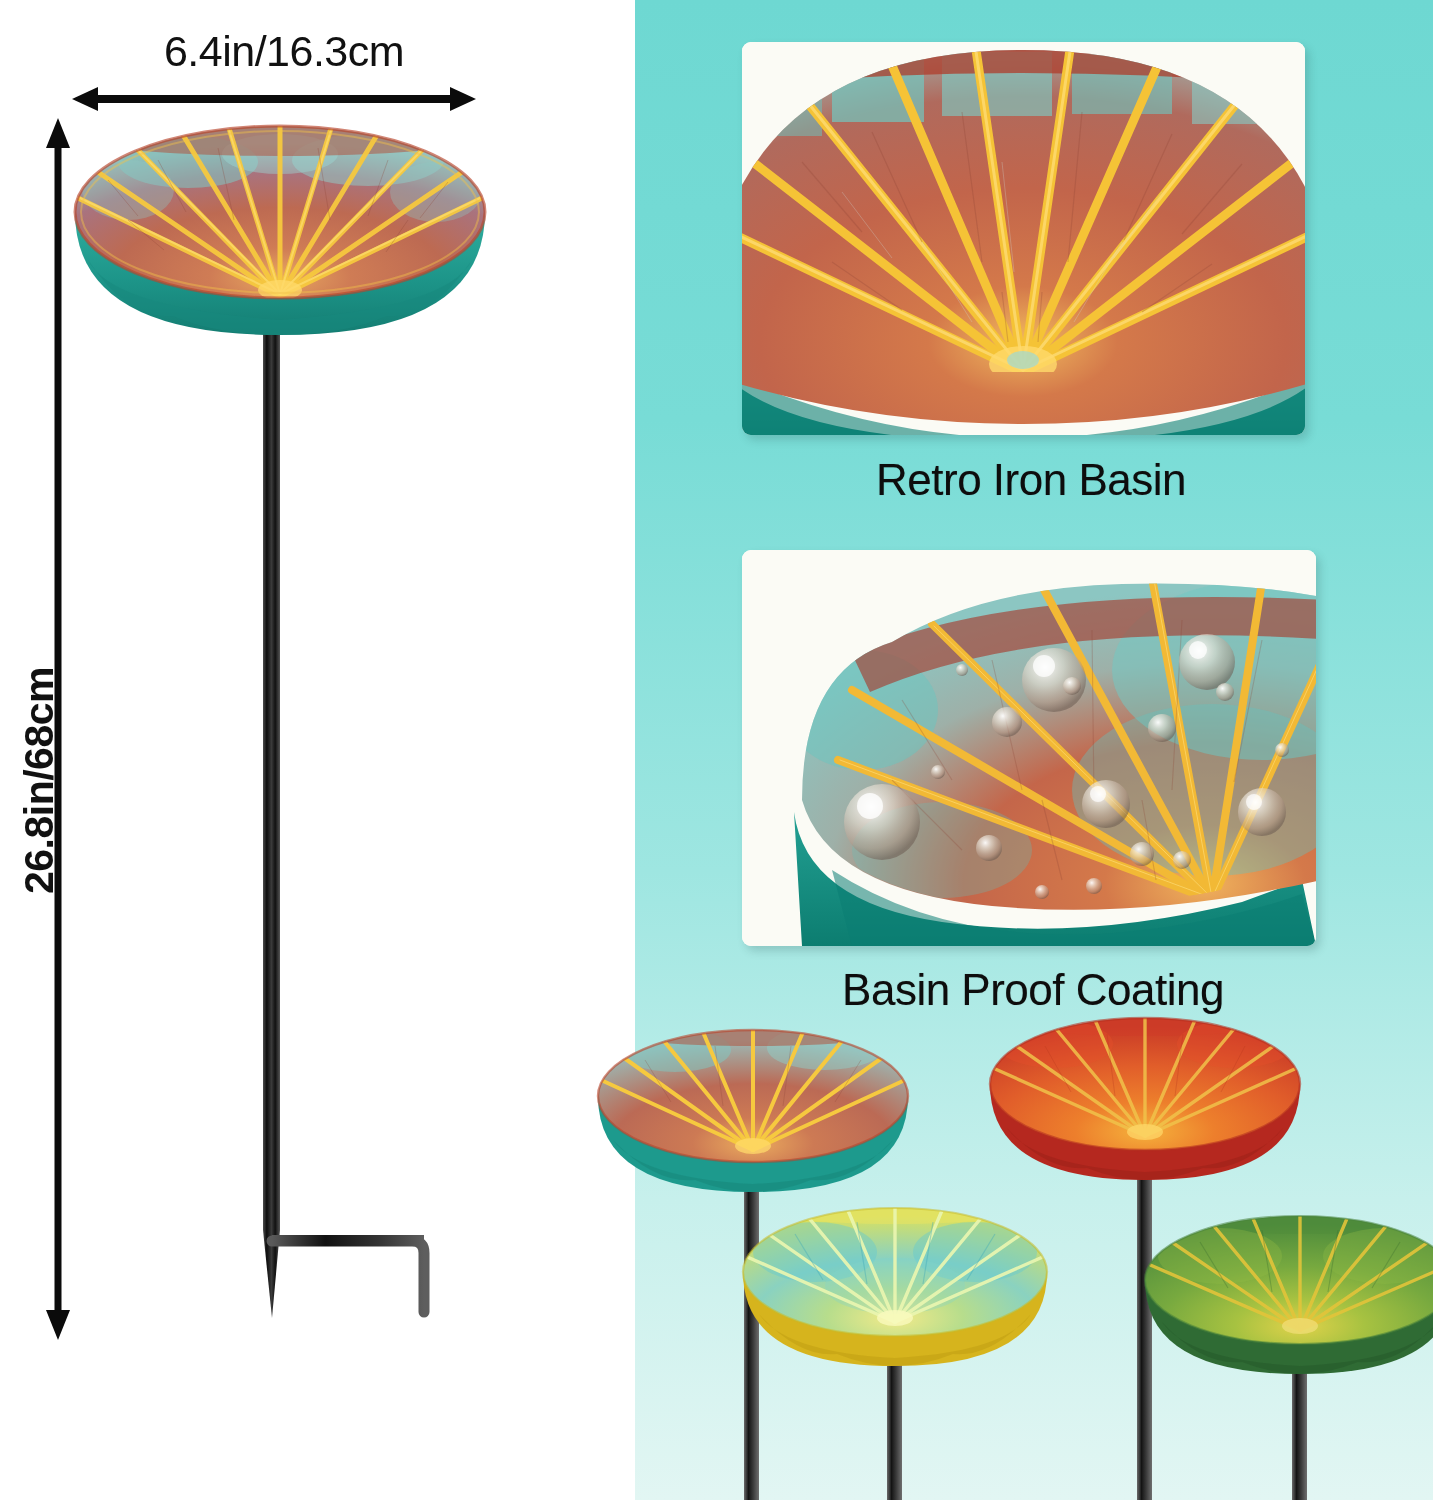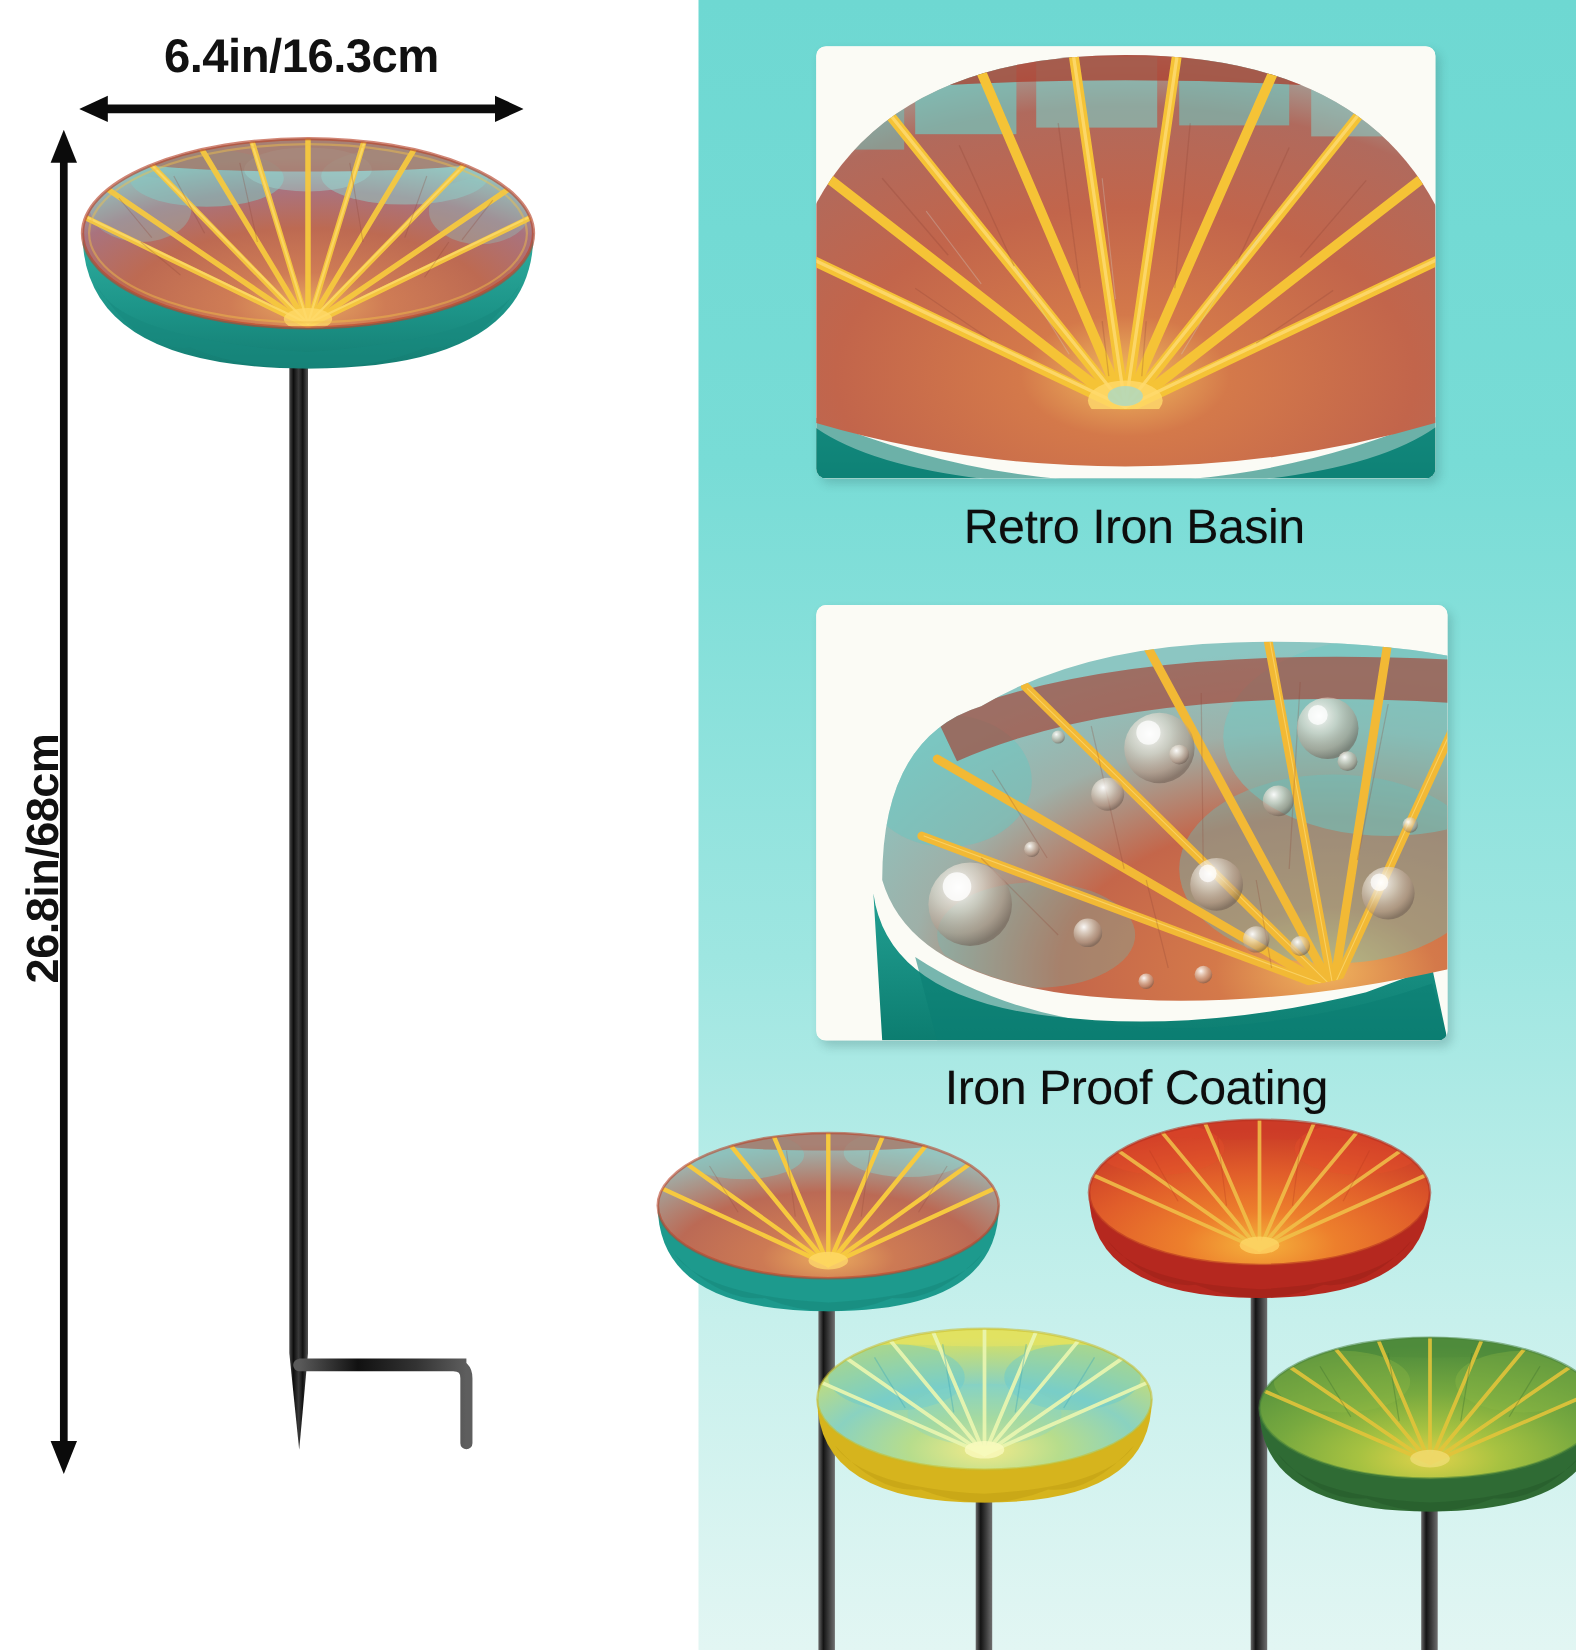--- a/index.html
+++ b/index.html
@@ -9,22 +9,22 @@
     font-family:"Liberation Sans", sans-serif;
     overflow:hidden;
     position:relative;
   }
   #stage{position:relative;width:1433px;height:1500px;overflow:hidden;background:#fff;}
 
   
   #left-panel{position:absolute;left:0;top:0;width:635px;height:1500px;background:#ffffff;}
 
   .dim-label-h{
-    position:absolute;left:78px;top:30px;width:392px;
-    text-align:center;font-size:43px;font-weight:bold;color:#111;
+    position:absolute;left:88px;top:30px;width:392px;
+    text-align:center;font-size:43px;font-weight:normal;color:#111;
     letter-spacing:-0.5px;line-height:1;
   }
   .arrow-h{position:absolute;left:72px;top:84px;width:404px;height:30px;}
   .dim-label-v{
     position:absolute;left:-146px;top:760px;width:370px;
     text-align:center;font-size:41px;font-weight:bold;color:#111;
     letter-spacing:-0.5px;transform:rotate(-90deg);transform-origin:50% 50%;
     line-height:1;
   }
   .arrow-v{position:absolute;left:42px;top:118px;width:32px;height:1222px;}
@@ -346,21 +346,21 @@
             <circle cx="196" cy="222" r="7" fill="url(#drop)"></circle>
             <circle cx="352" cy="336" r="8" fill="url(#drop)"></circle>
             <circle cx="300" cy="342" r="7" fill="url(#drop)"></circle>
             <circle cx="540" cy="200" r="7" fill="url(#drop)"></circle>
             <circle cx="220" cy="120" r="6" fill="url(#drop)"></circle>
           </g>
         </g>
       </svg>
     </div>
 
-    <div class="card-caption" style="left:40px;top:968px;width:716px;font-size:44px;">Iron Proof Coating</div>
+    <div class="card-caption" style="left:40px;top:968px;width:716px;font-size:44px;">Basin Proof Coating</div>
 
     <div style="position:absolute;left:-110px;top:1010px;width:420px;height:490px;">
       <svg viewBox="0 0 420 490" style="width:100%;height:100%;display:block;">
         <defs>
           <radialGradient id="v1in" cx="50%" cy="86%" r="78%">
             <stop offset="0%" stop-color="#ebac5e"></stop>
               <stop offset="25%" stop-color="#cd7a54"></stop>
             <stop offset="58%" stop-color="#bb6a55"></stop>
               <stop offset="100%" stop-color="#9cb8b4"></stop>
           </radialGradient>

